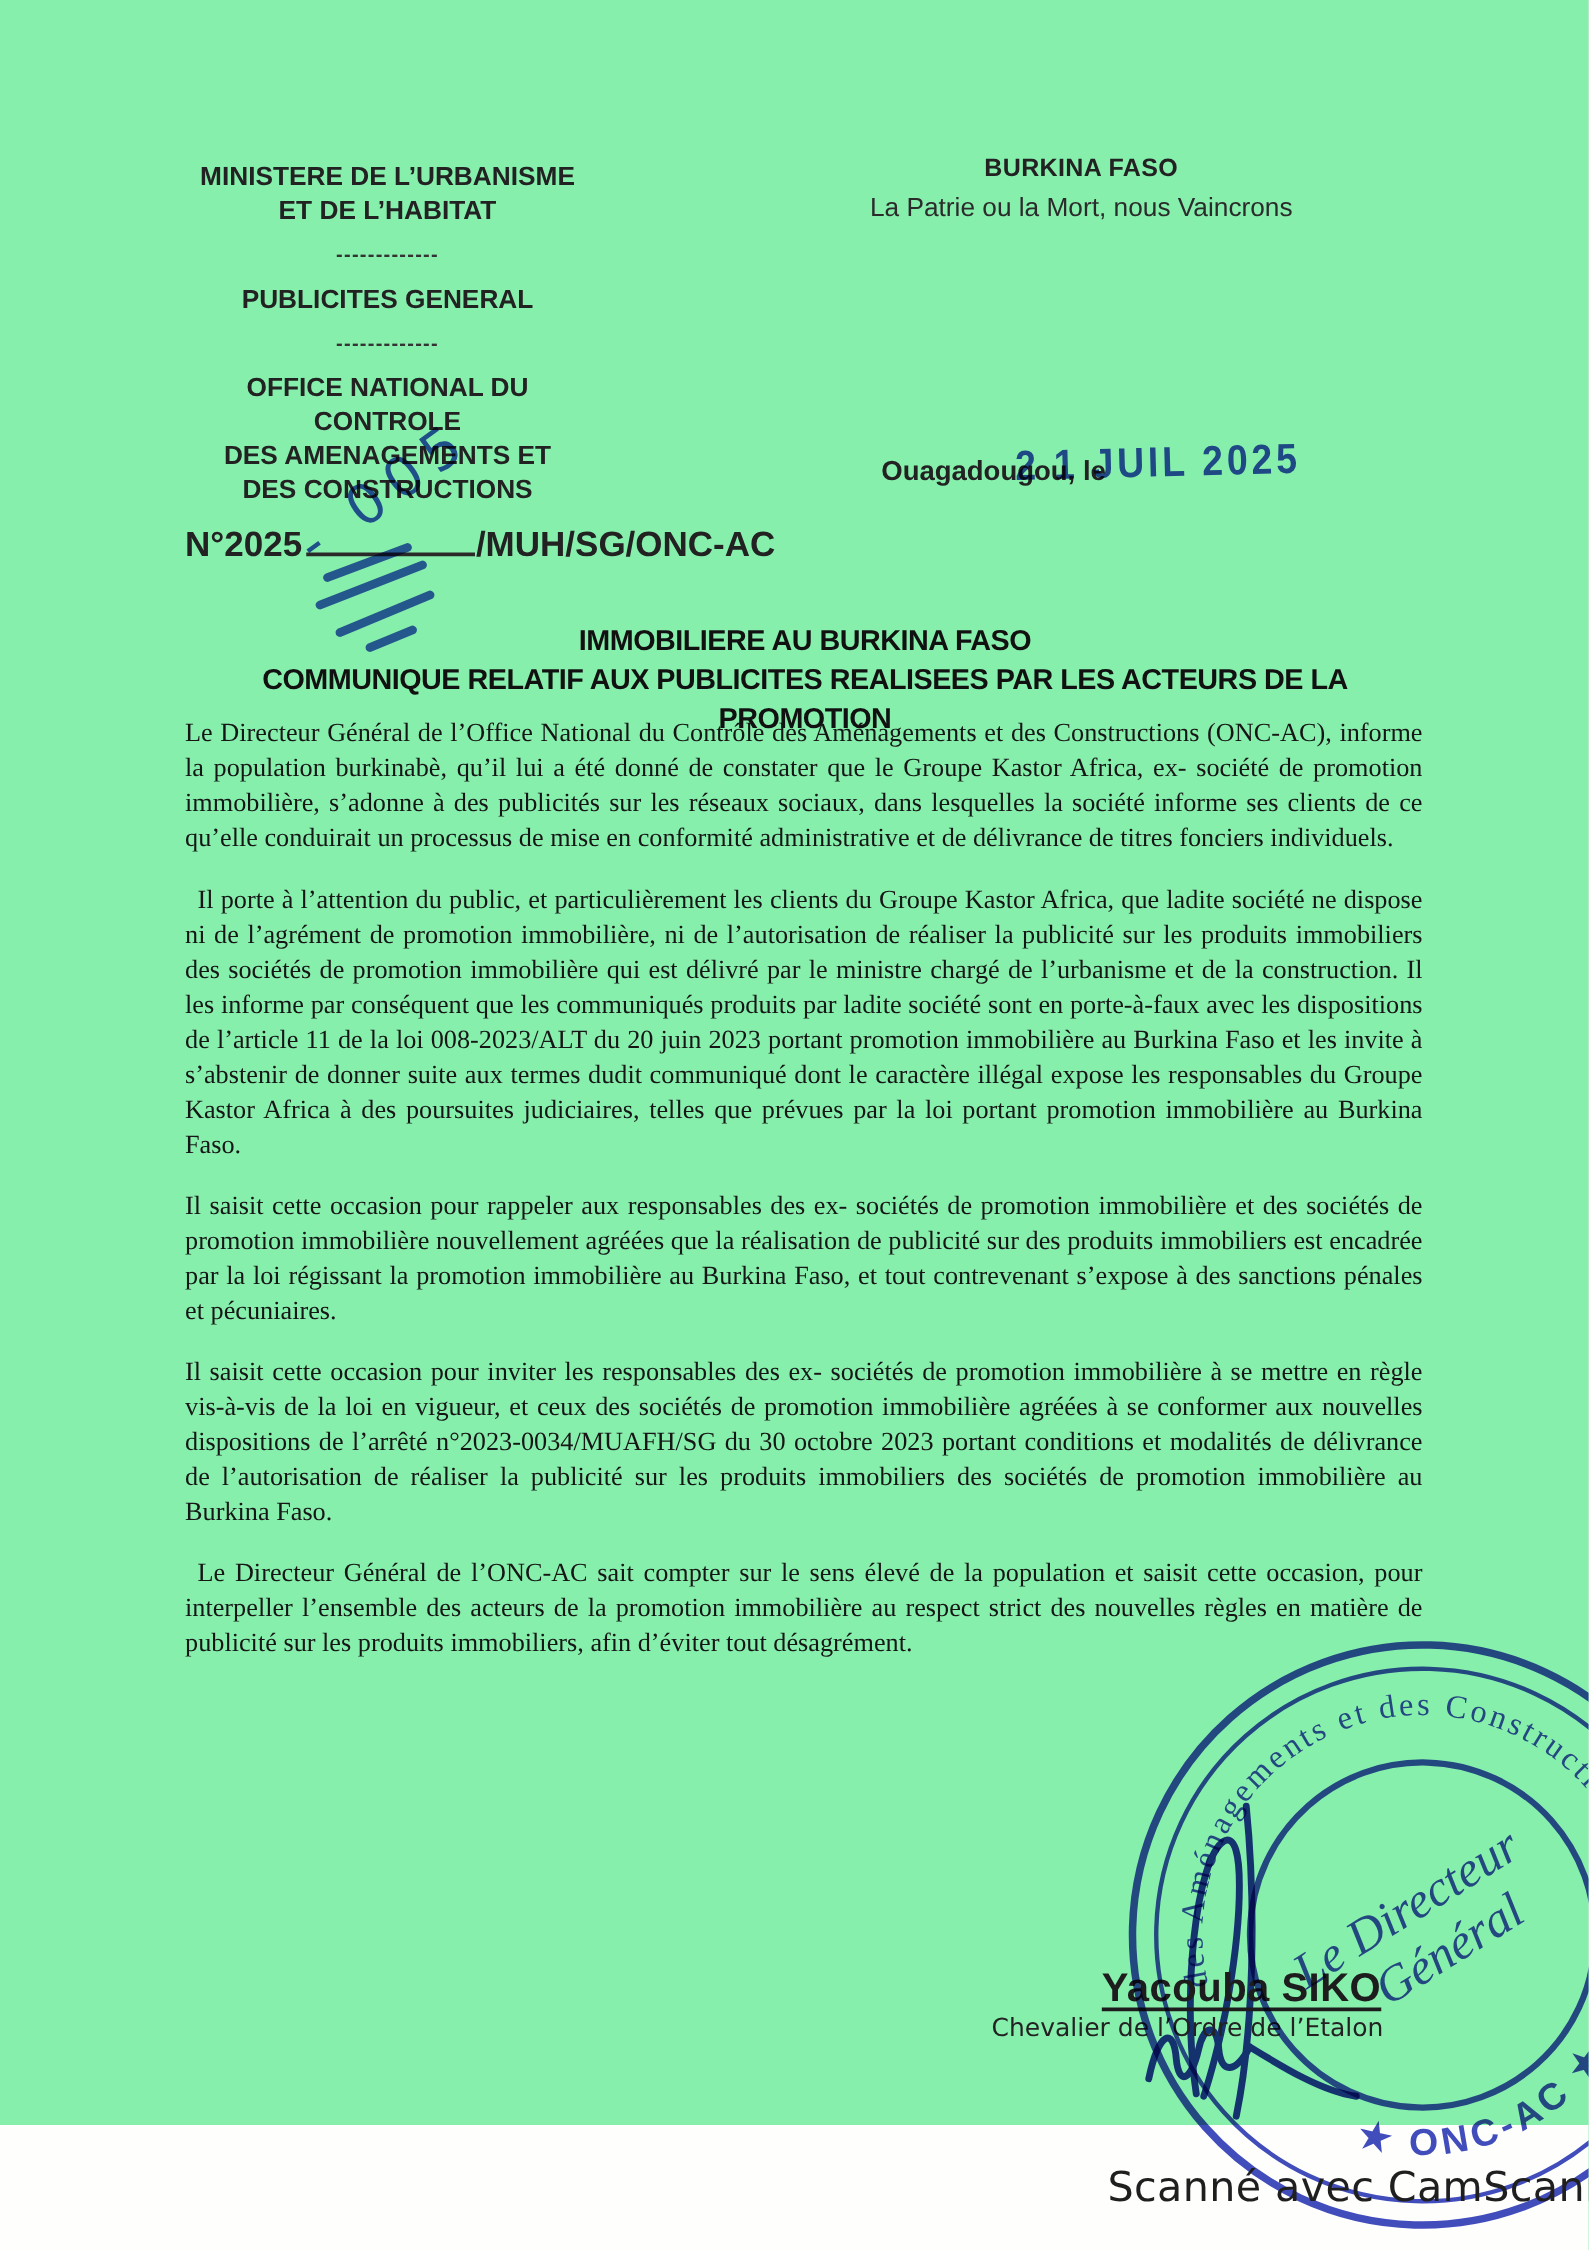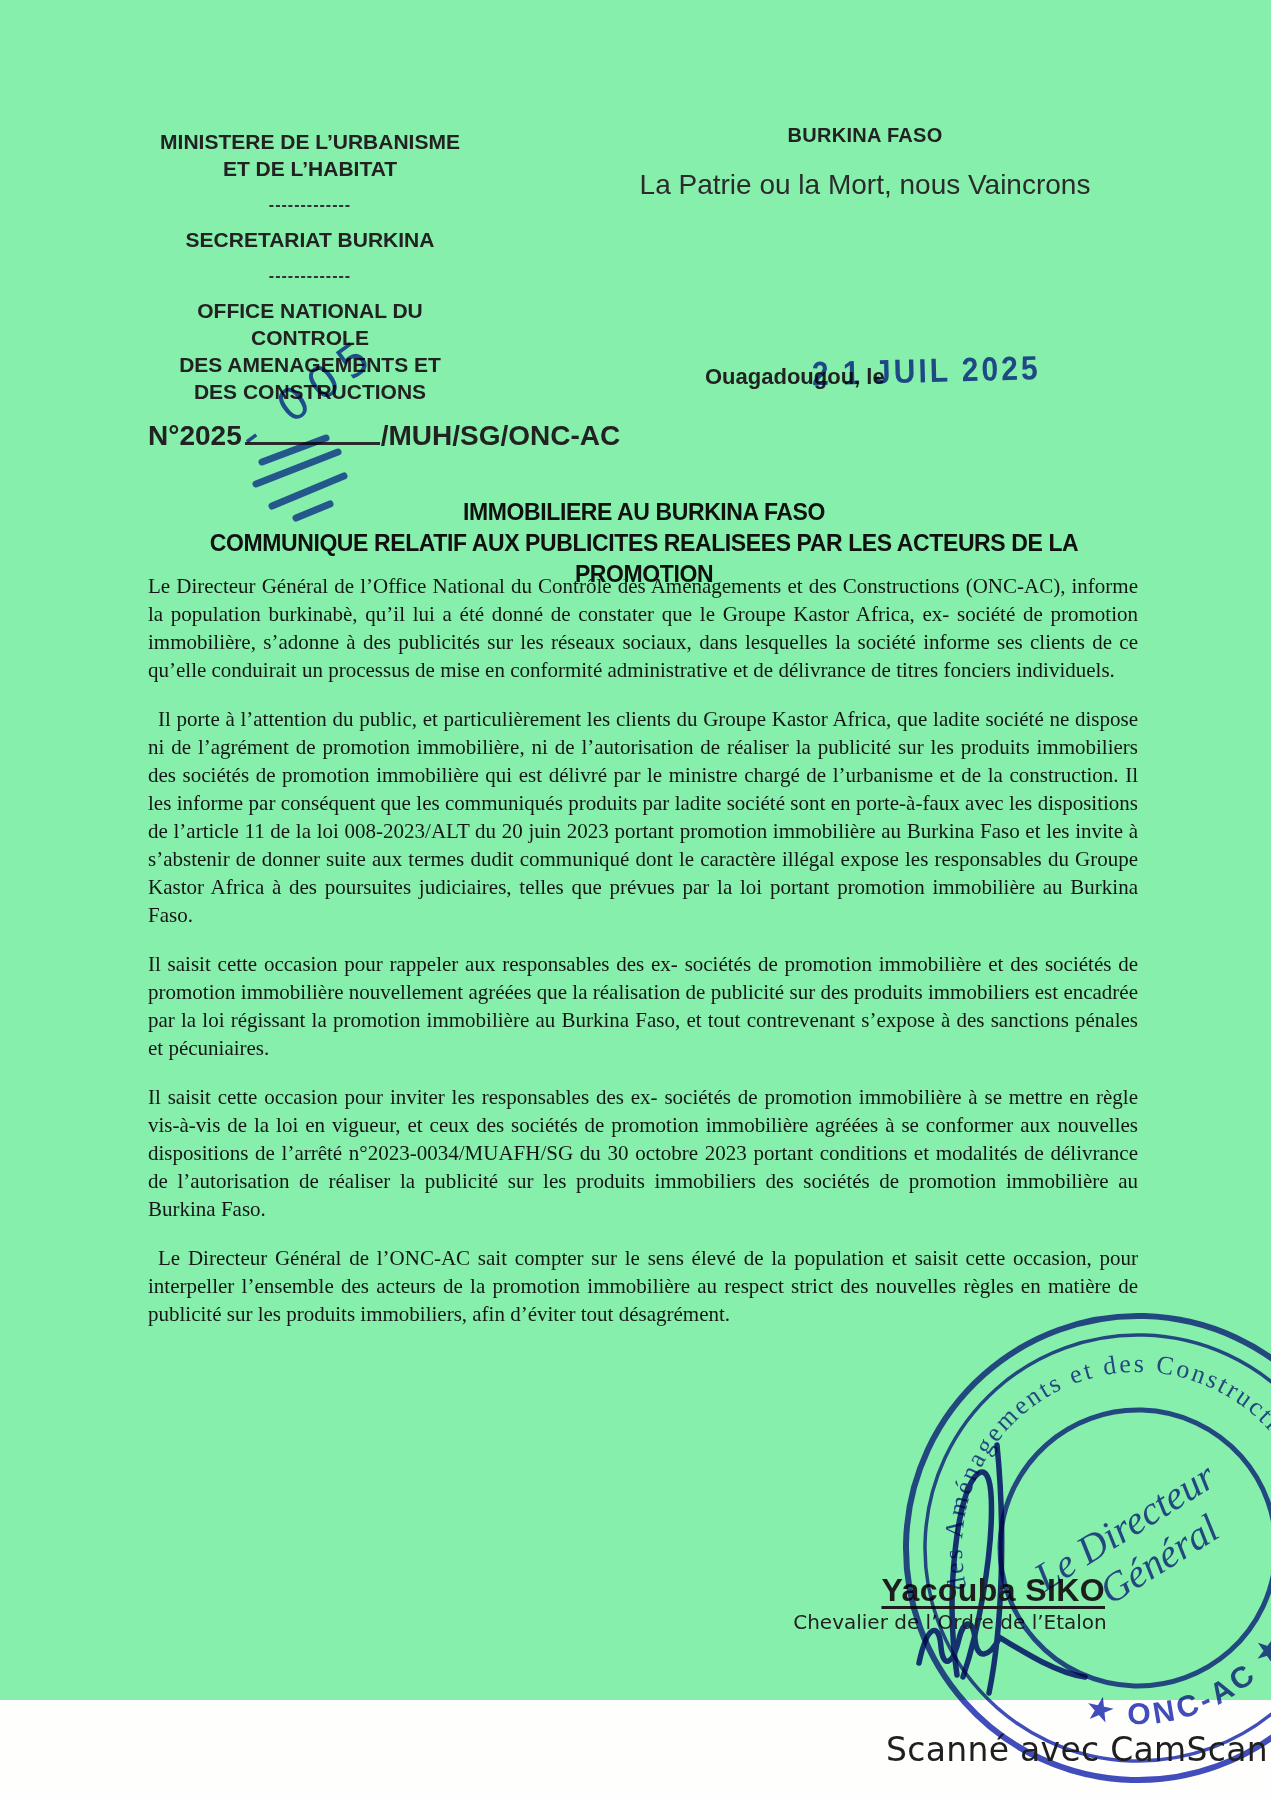--- a/index.html
+++ b/index.html
@@ -9,21 +9,21 @@
     font-family:"Liberation Sans",sans-serif;color:#1a1a1a;
   }
   
   .hdr-left{position:absolute;left:150px;top:128px;width:320px;text-align:center;
     font-weight:bold;font-size:21px;line-height:27px;color:#222;}
   .hdr-left .divider{font-weight:bold;letter-spacing:1px;margin:9px 0 8px 0;font-size:16px;color:#333;}
   .hdr-left .block{margin-top:2px;}
   
   .hdr-right{position:absolute;left:625px;top:124px;width:480px;text-align:center;}
   .country{font-size:20px;font-weight:bold;letter-spacing:0.3px;color:#222;}
-  .motto{font-size:28px;margin-top:22px;color:#2b2b2b;}
+  .motto{font-size:21px;margin-top:8px;color:#2b2b2b;}
   
   .place-label{position:absolute;left:657px;top:364px;font-size:22px;font-weight:bold;color:#222;margin-left:48px;}
   .date-stamp{position:absolute;left:812px;top:354px;font-size:30px;font-weight:bold;
     color:#3a4ec5;letter-spacing:3px;transform:rotate(-1.5deg) scaleY(1.12);
     mix-blend-mode:multiply;white-space:nowrap;}
   
   .reference{position:absolute;left:148px;top:420px;font-size:28px;font-weight:bold;color:#222;white-space:nowrap;}
   .ref-blank{display:inline-block;width:135px;border-bottom:3px solid #2a2a2a;margin:0 1px 0 3px;height:18px;}
   .hand-number{position:absolute;left:228px;top:368px;color:#2341c6;font-size:44px;
     letter-spacing:9px;transform:rotate(-36deg);font-family:"DejaVu Sans",sans-serif;
@@ -53,21 +53,21 @@
 </style>
 </head>
 <body>
 
 <div id="page">
 
   <div class="hdr-left">
     <div>MINISTERE DE L’URBANISME</div>
     <div>ET DE L’HABITAT</div>
     <div class="divider">-------------</div>
-    <div class="block">SECRETARIAT BURKINA</div>
+    <div class="block">PUBLICITES GENERAL</div>
     <div class="divider">-------------</div>
     <div class="block">OFFICE NATIONAL DU CONTROLE</div>
     <div>DES AMENAGEMENTS ET</div>
     <div>DES CONSTRUCTIONS</div>
   </div>
 
   <div class="hdr-right">
     <div class="country">BURKINA FASO</div>
     <div class="motto">La Patrie ou la Mort, nous Vaincrons</div>
   </div>

